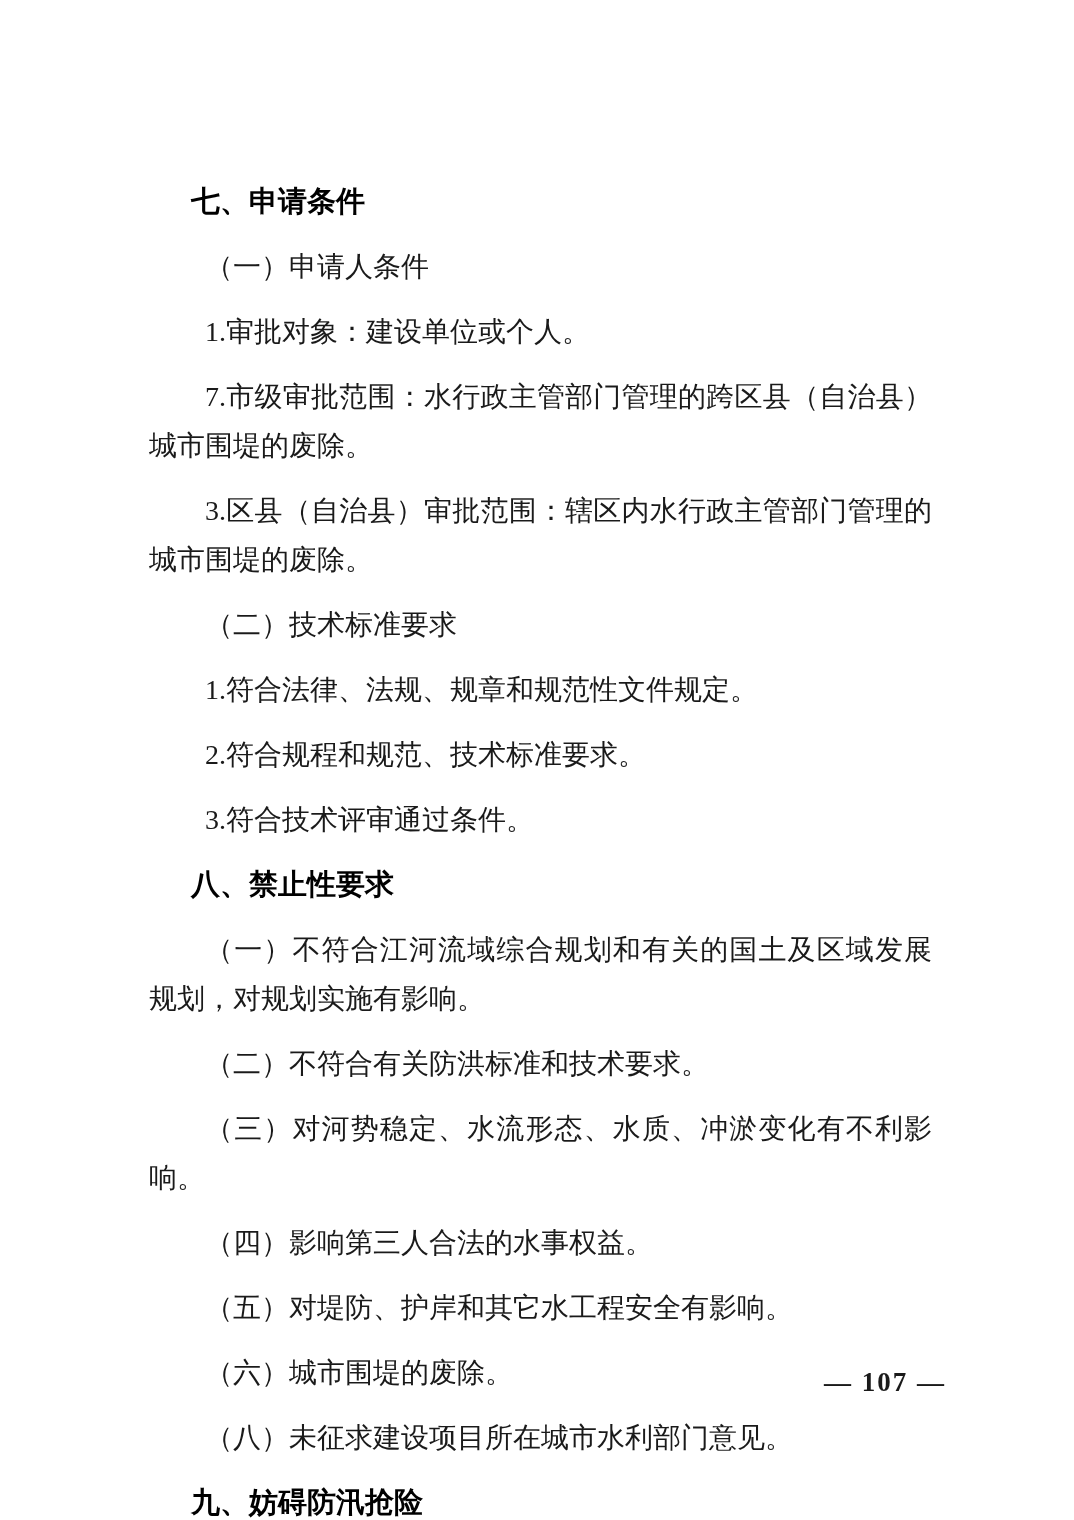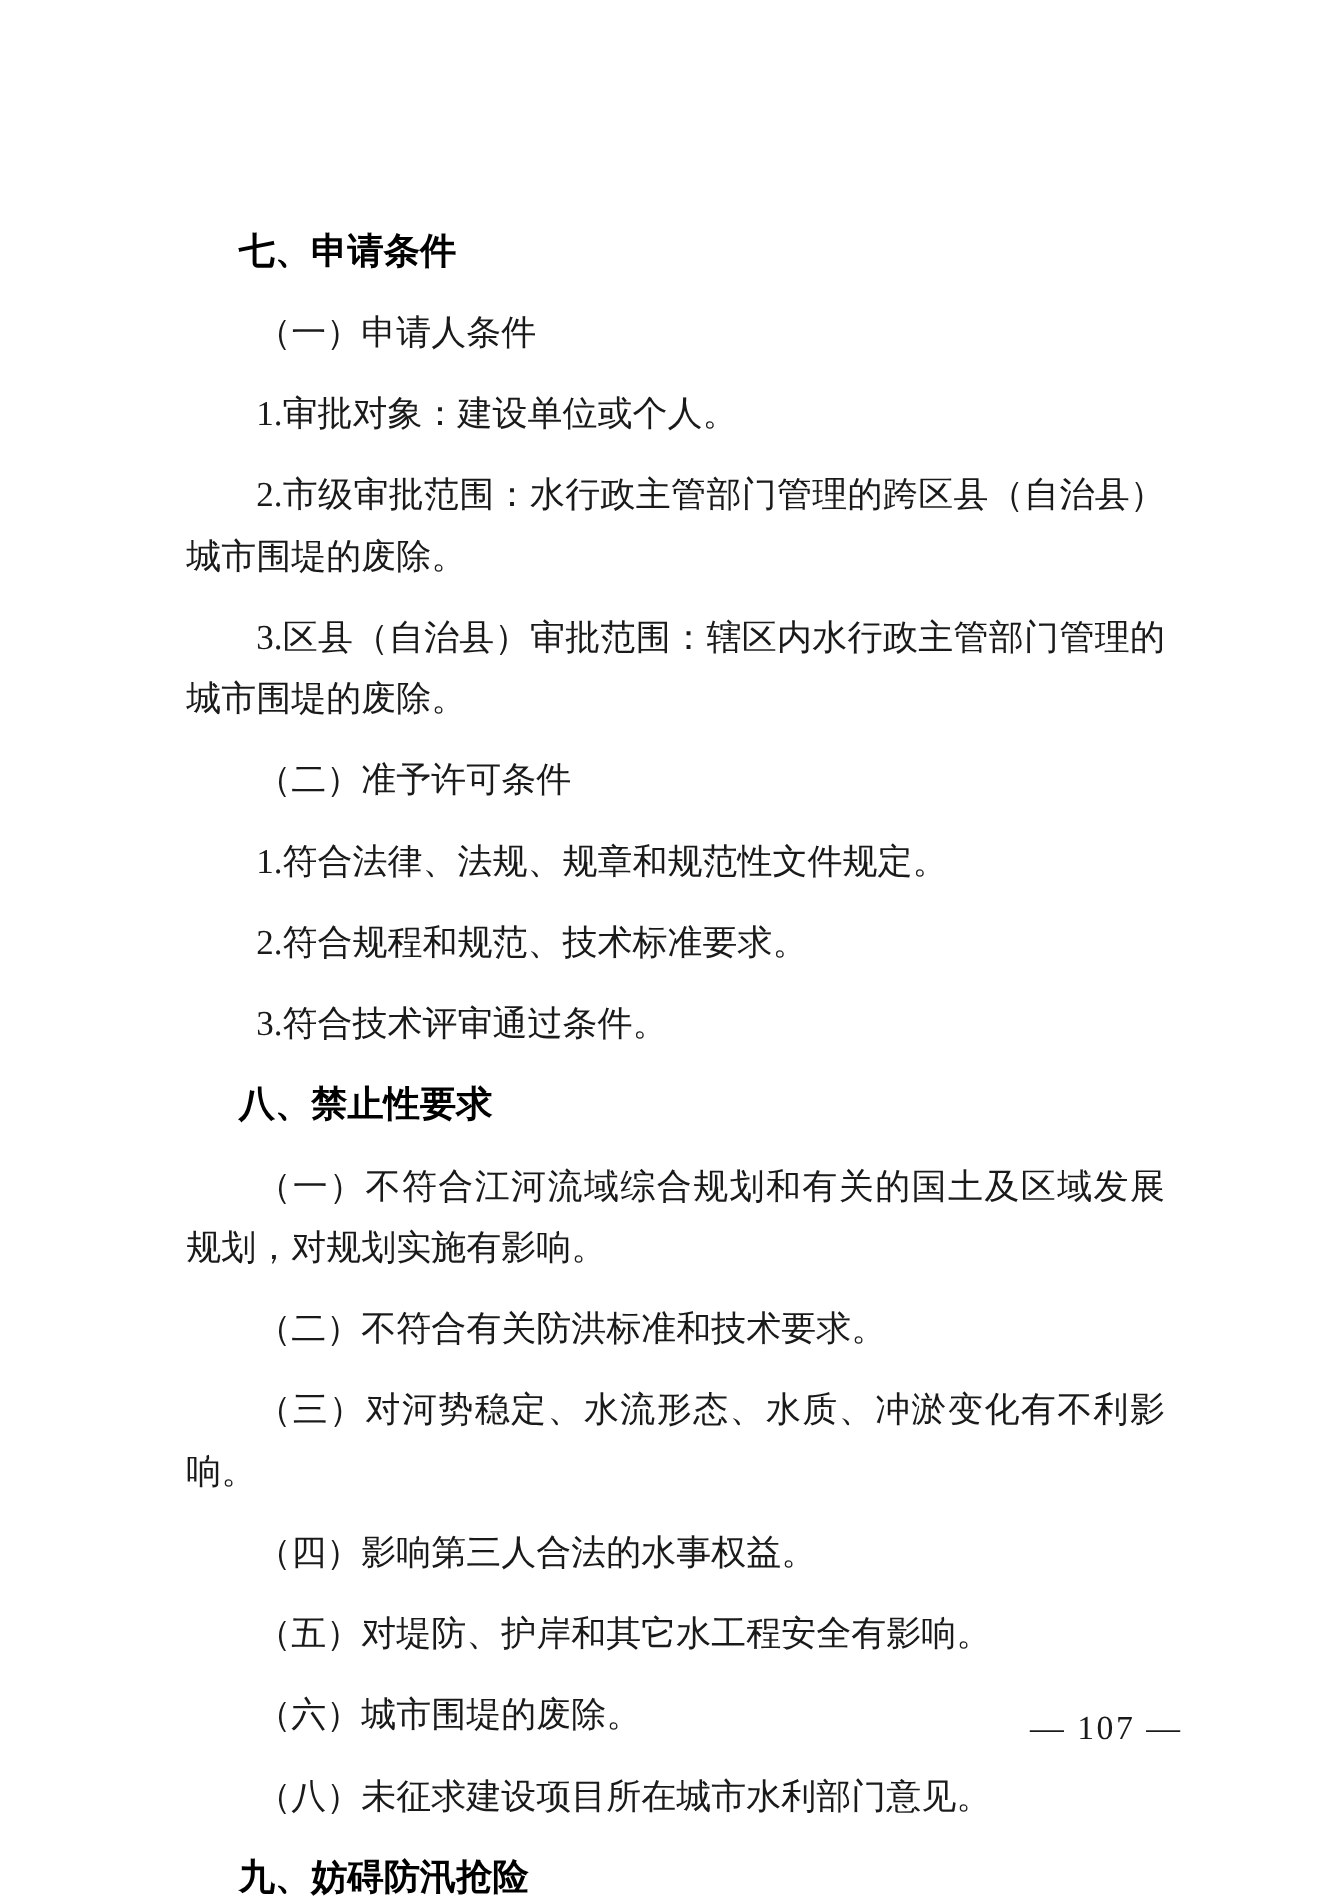--- a/index.html
+++ b/index.html
@@ -45,33 +45,34 @@
   }
   .footer {
     position: absolute;
     right: 128px;
     top: 1362px;
     font-family: "Liberation Serif", "DejaVu Serif", serif;
     font-size: 27px;
     line-height: 40px;
     color: #1a1a1a;
     letter-spacing: 2px;
+    font-weight: bold;
   }
 </style>
 </head>
 <body>
 
 <div class="page">
   <div class="content">
       <p class="heading">七、申请条件</p>
       <p class="para">（一）申请人条件</p>
       <p class="para">1.审批对象：建设单位或个人。</p>
-      <p class="para">2.市级审批范围：水行政主管部门管理的跨区县（自治县）城市围堤的废除。</p>
+      <p class="para">7.市级审批范围：水行政主管部门管理的跨区县（自治县）城市围堤的废除。</p>
       <p class="para">3.区县（自治县）审批范围：辖区内水行政主管部门管理的城市围堤的废除。</p>
-      <p class="para">（二）准予许可条件</p>
+      <p class="para">（二）技术标准要求</p>
       <p class="para">1.符合法律、法规、规章和规范性文件规定。</p>
       <p class="para">2.符合规程和规范、技术标准要求。</p>
       <p class="para">3.符合技术评审通过条件。</p>
       <p class="heading">八、禁止性要求</p>
       <p class="para">（一）不符合江河流域综合规划和有关的国土及区域发展规划，对规划实施有影响。</p>
       <p class="para">（二）不符合有关防洪标准和技术要求。</p>
       <p class="para">（三）对河势稳定、水流形态、水质、冲淤变化有不利影响。</p>
       <p class="para">（四）影响第三人合法的水事权益。</p>
       <p class="para">（五）对堤防、护岸和其它水工程安全有影响。</p>
       <p class="para">（六）城市围堤的废除。</p>

